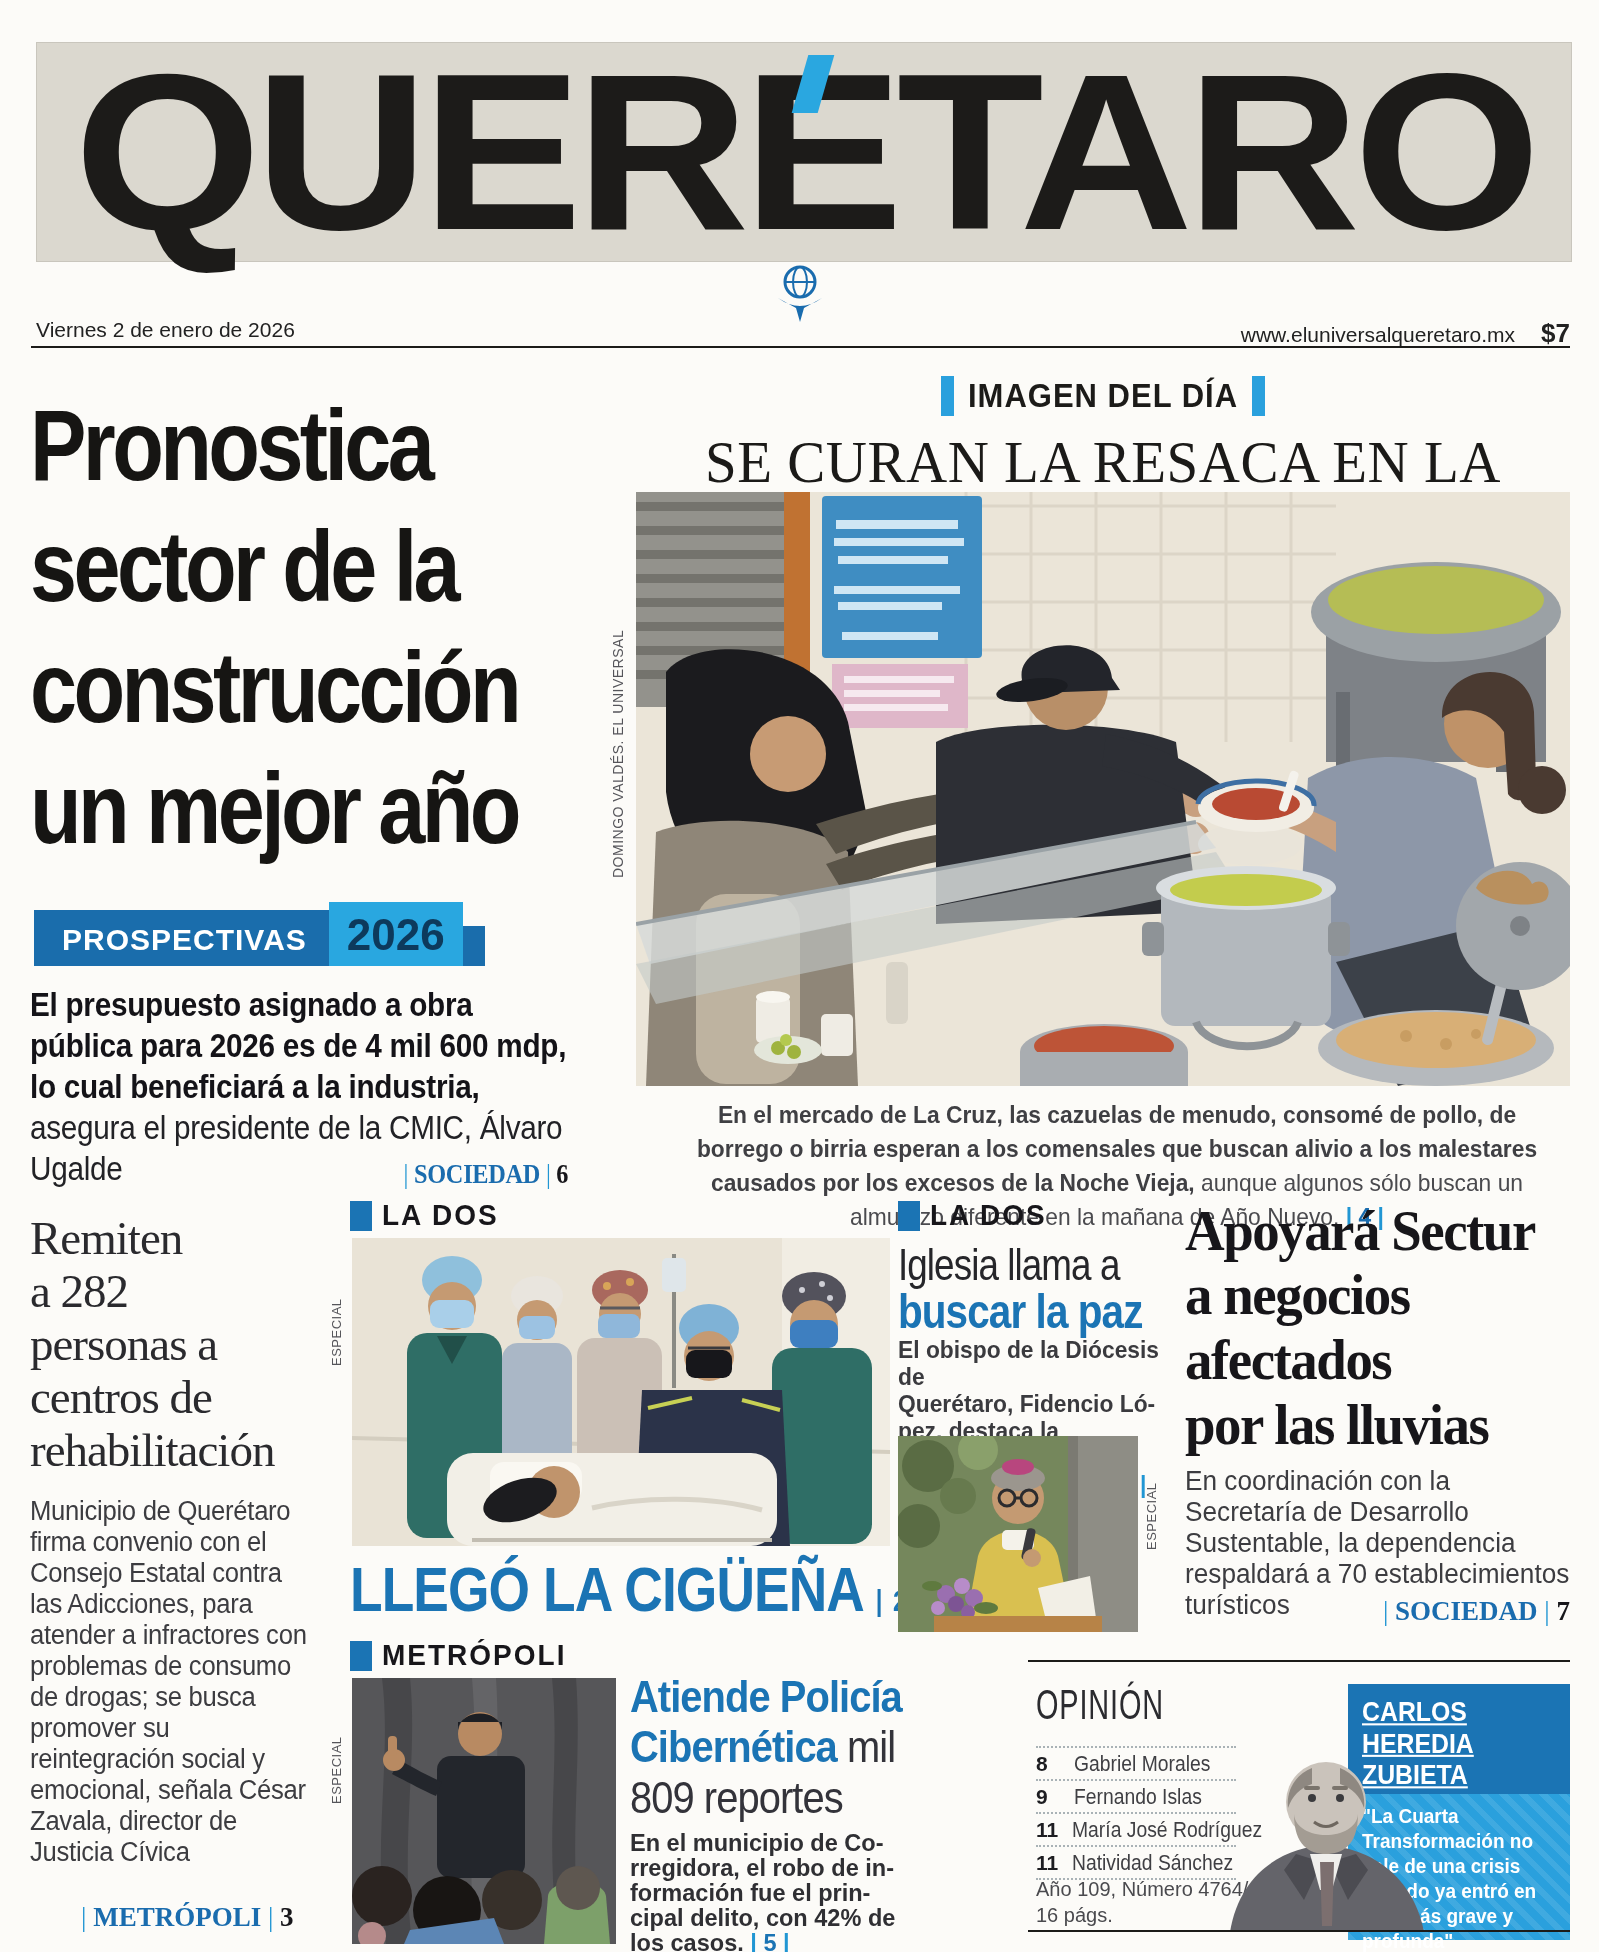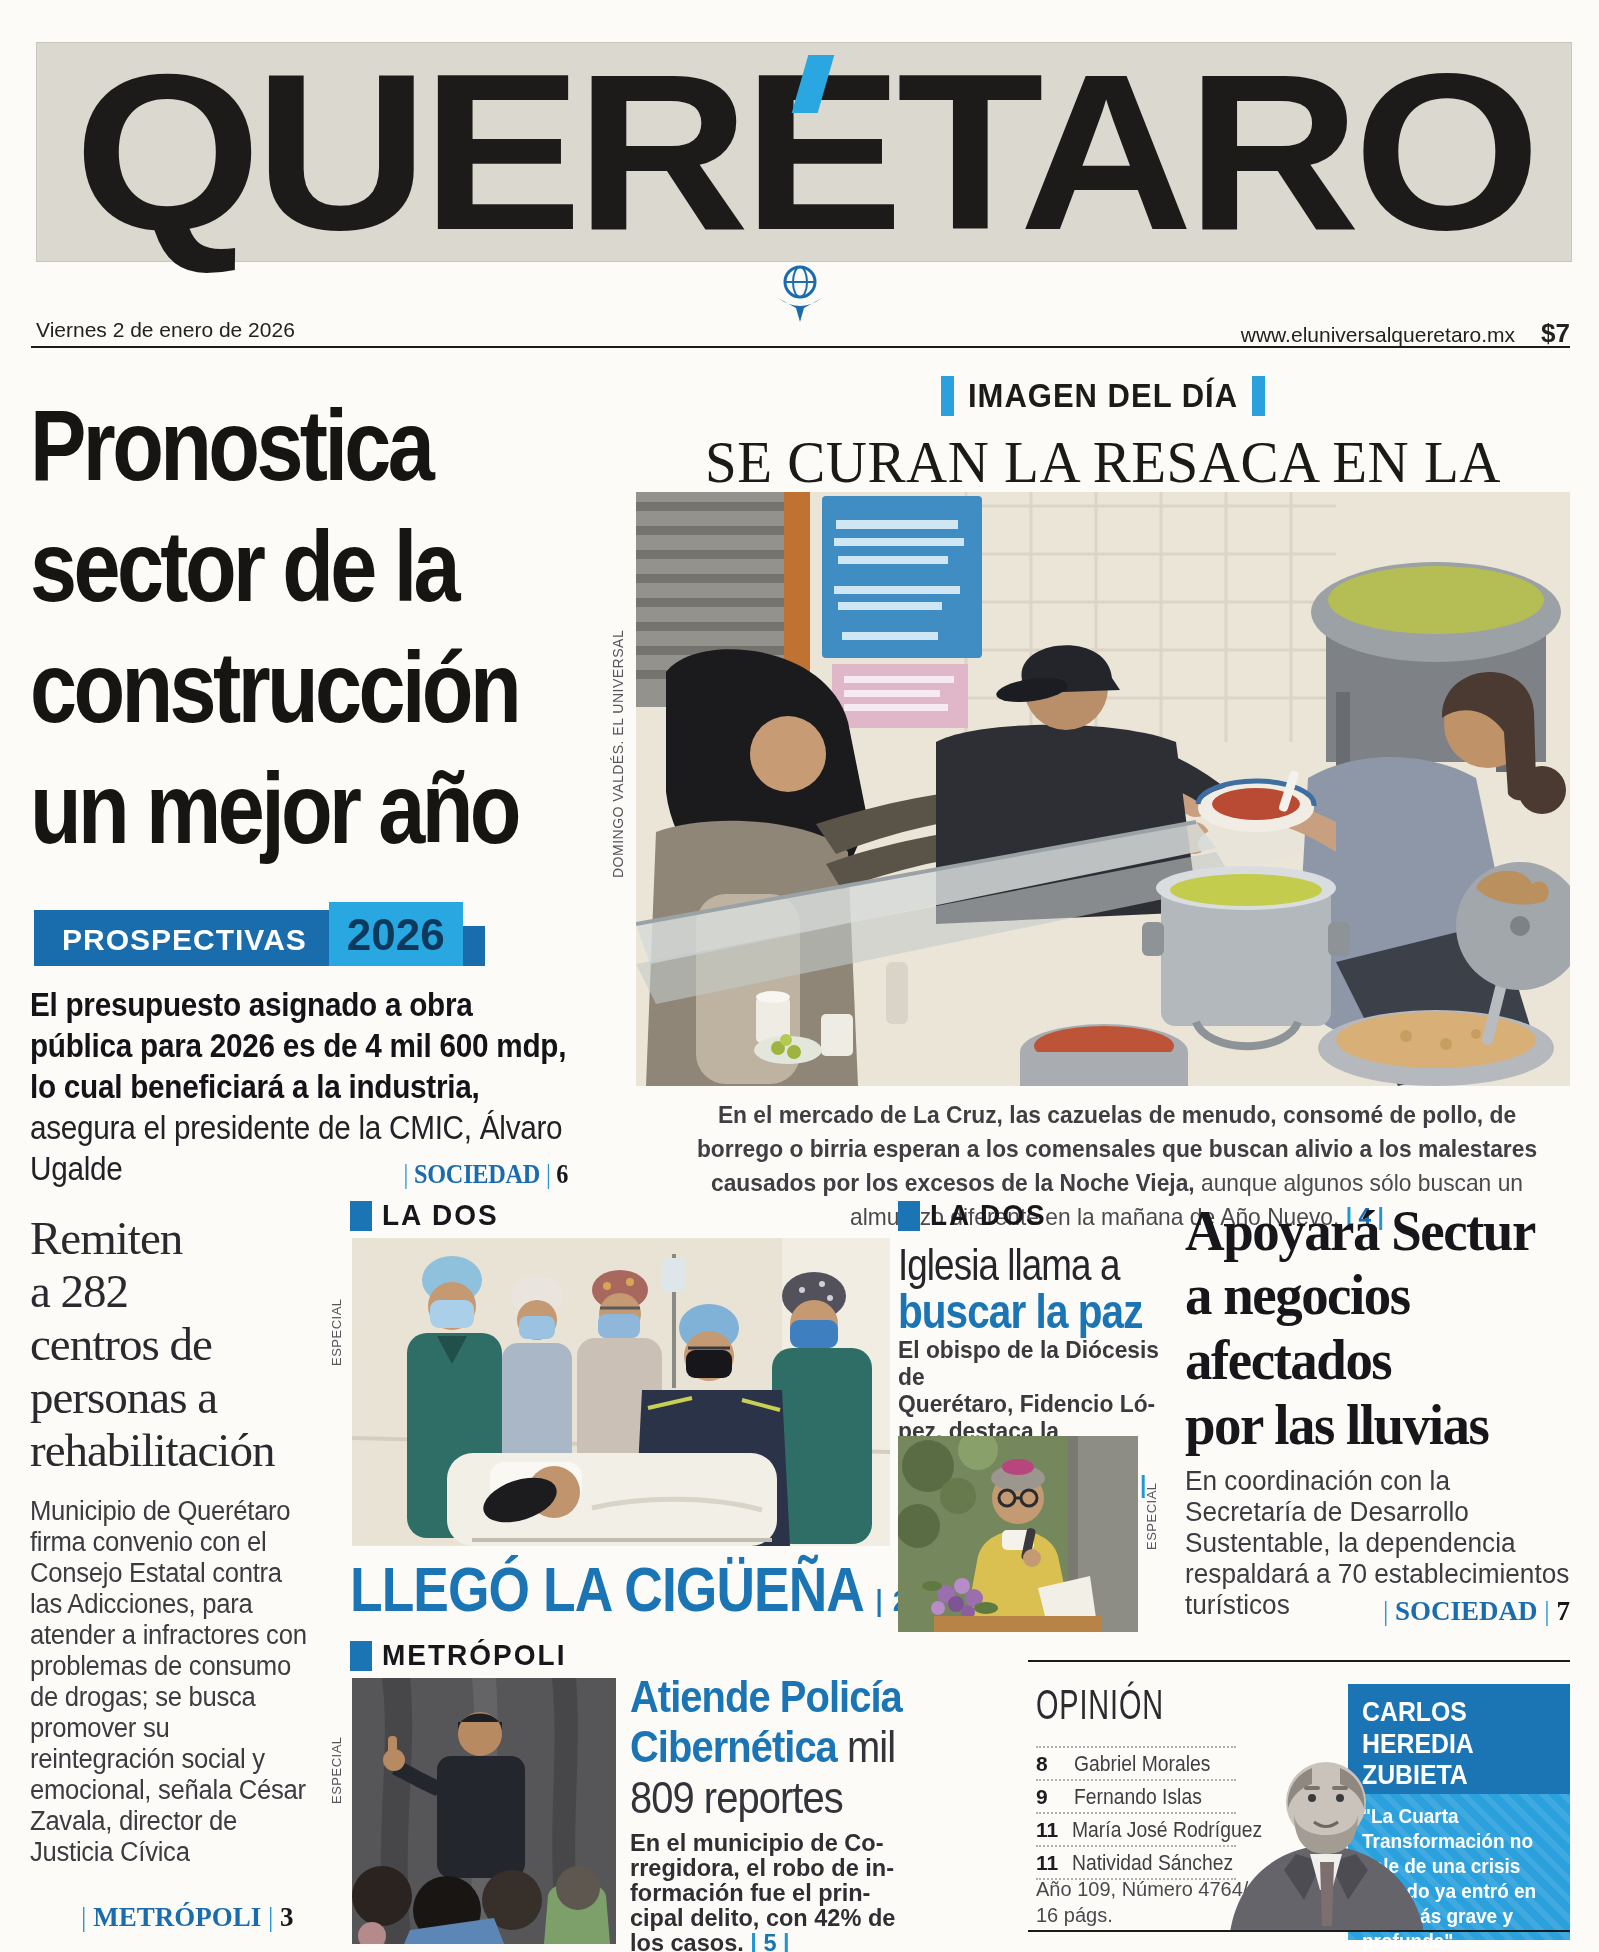--- a/index.html
+++ b/index.html
@@ -111,21 +111,21 @@
   .op-list{left:1036px;top:1746px;width:200px;}
   .op-row{display:flex;gap:14px;align-items:baseline;border-top:2px dotted #a9b2b6;padding:4px 0 3px 0;}
   .op-row:last-child{border-bottom:2px dotted #a9b2b6;}
   .op-pg{font-weight:700;font-size:21px;width:24px;color:#1d1d21;}
   .op-name{font-size:21px;color:#3f3f43;transform:scale(0.92,1.05);transform-origin:0 50%;white-space:nowrap;}
   .op-edition{left:1036px;top:1876px;width:215px;font-size:20px;line-height:26px;color:#4a4a4e;}
 
   
   .col-box{left:1348px;top:1684px;width:222px;height:228px;}
   .col-head{background:#1b74b4;color:#fff;padding:12px 12px 8px 14px;font-weight:700;font-size:27px;
-    line-height:30px;letter-spacing:0;}
+    line-height:30px;letter-spacing:0;text-decoration:underline;}
   .col-head .inner{transform:scale(0.92,1.05);transform-origin:0 0;}
   .col-body{background:#2aa0dd;background-image:repeating-linear-gradient(45deg,rgba(255,255,255,0.10) 0 6px,rgba(255,255,255,0) 6px 14px);
     padding:10px 12px 8px 14px;height:calc(228px - 50px - 50px);}
   .col-quote{color:#fff;font-weight:700;font-size:20px;line-height:25px;transform:scale(0.95,1);transform-origin:0 0;}
 </style>
 </head>
 <body>
 
 <div class="abs mast-band">
   <div class="mast-title">
@@ -287,22 +287,22 @@
 </div>
 
 <div class="abs caption">
   <b>En el mercado de La Cruz, las cazuelas de menudo, consomé de pollo, de borrego o birria esperan a los comensales que buscan alivio a los malestares causados por los excesos de la Noche Vieja,</b><span> aunque algunos sólo buscan un almuerzo diferente en la mañana de Año Nuevo.</span>
   <span class="bar">|</span> <span class="pg">4</span> <span class="bar">|</span>
 </div>
 
 <div class="abs rehab-head">
   <div>Remiten</div>
   <div>a 282</div>
+  <div>personas a</div>
   <div>centros de</div>
-  <div>personas a</div>
   <div>rehabilitación</div>
 </div>
 <div class="abs rehab-body">Municipio de Querétaro firma convenio con el Consejo Estatal contra las Adicciones, para atender a infractores con problemas de consumo de drogas; se busca promover su reintegración social y emocional, señala César Zavala, director de Justicia Cívica</div>
 <div class="abs secref rehab-secref"><span class="bar">|</span>
   <span class="sec">METRÓPOLI</span> <span class="bar">|</span>
   <span class="pg">3</span></div>
 
 <div class="abs kicker" style="left:350px;top:1200px;">
   <div class="sq"></div>
   <div class="ktxt">LA  DOS</div>

